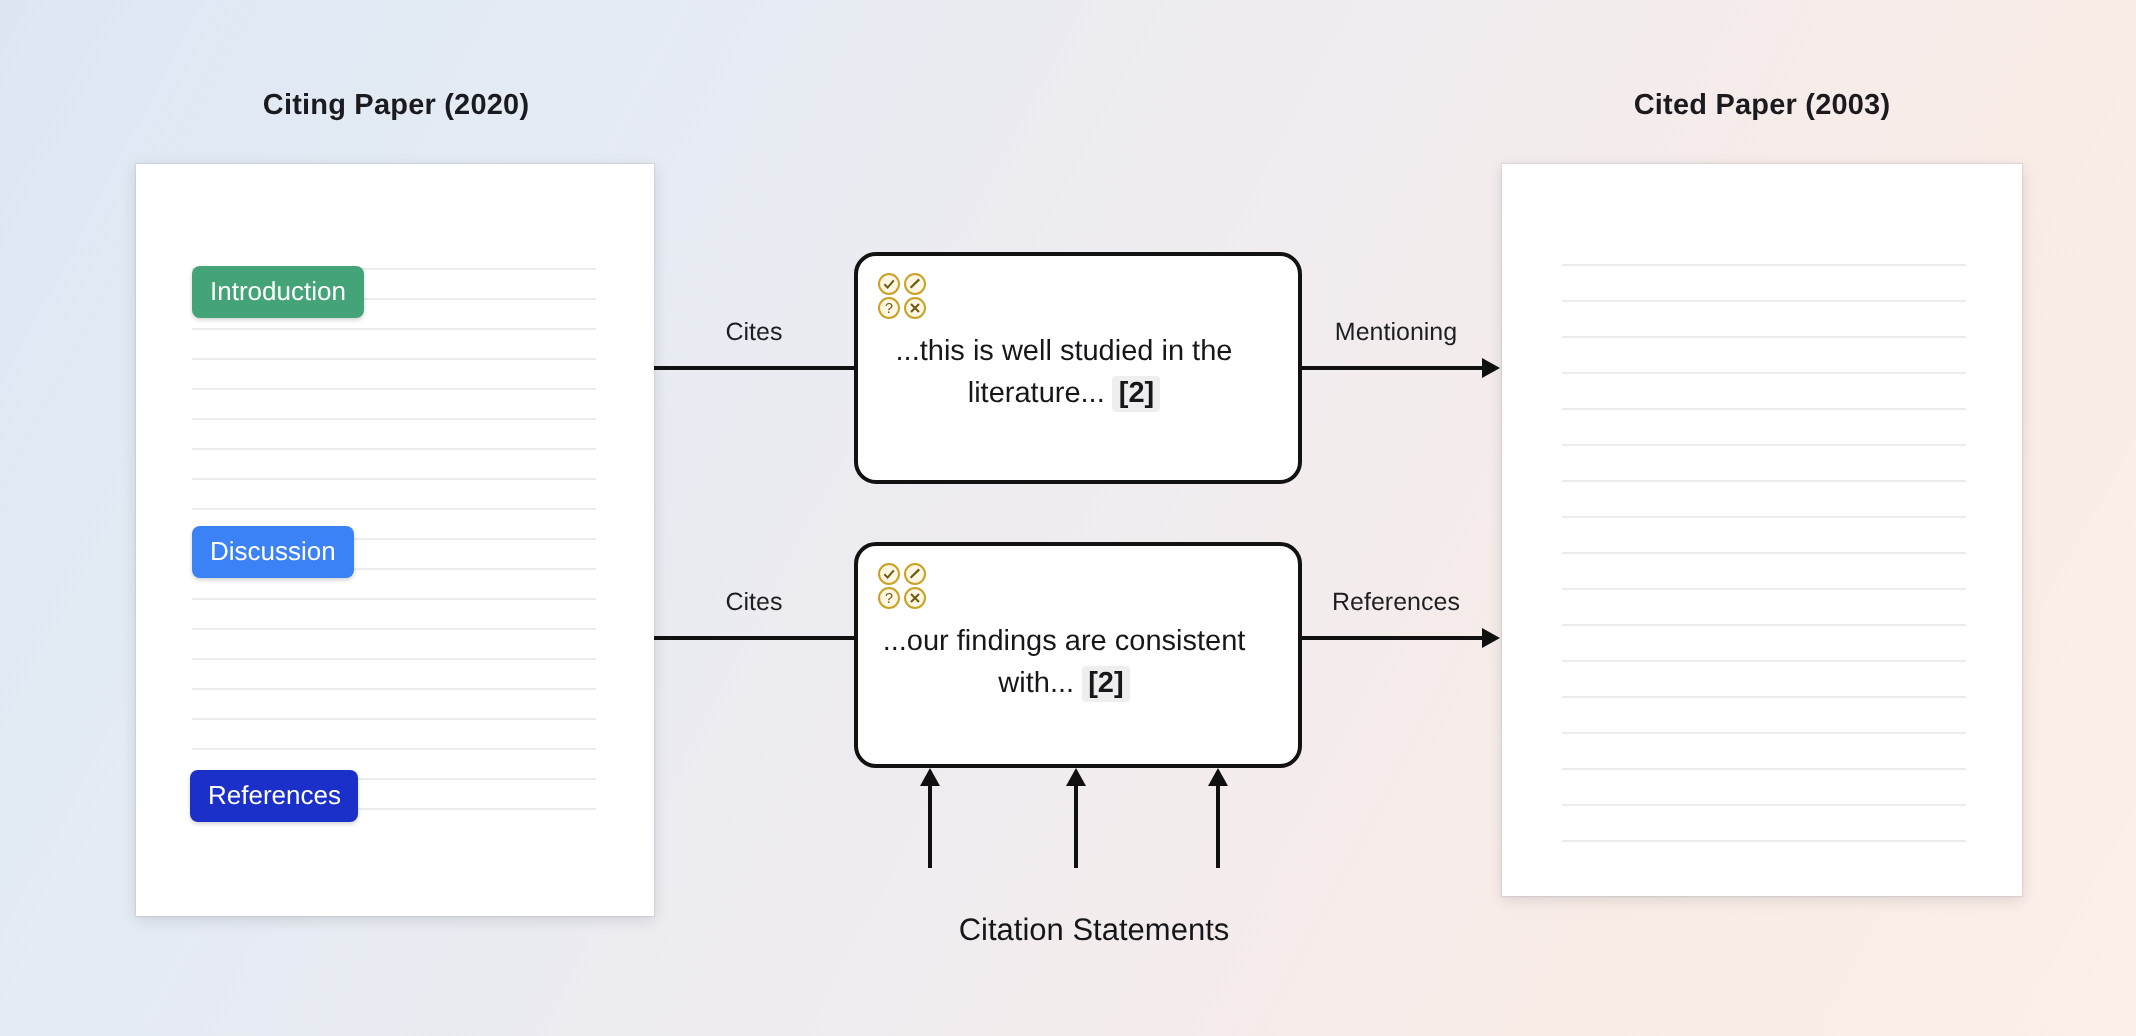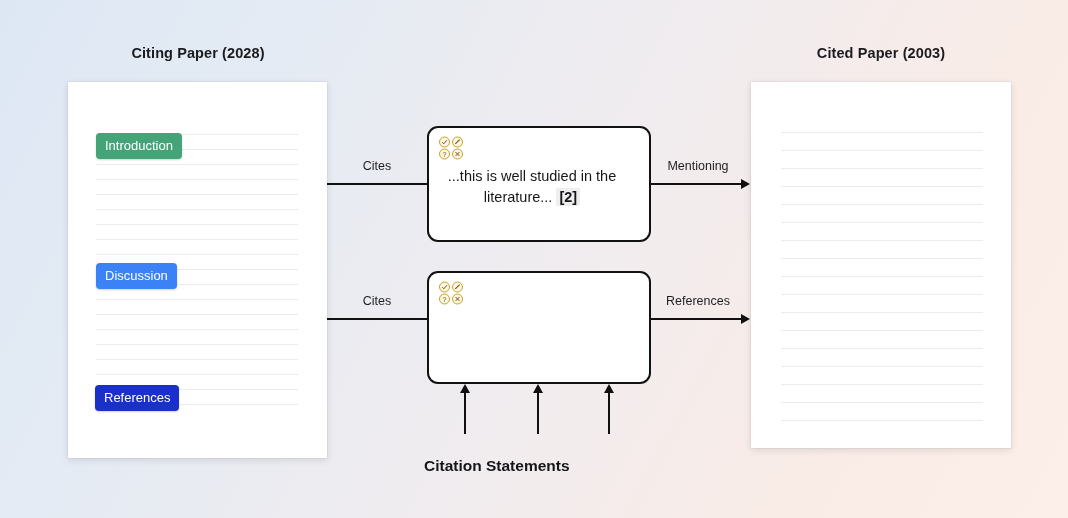--- a/index.html
+++ b/index.html
@@ -12,22 +12,22 @@
 
   
   .col-title{
     position:absolute;font-size:14.5px;font-weight:bold;color:#1b1b1f;
     letter-spacing:.1px;white-space:nowrap;text-align:center;
   }
   #title-citing{left:68px;top:45px;width:260px;}
   #title-cited{left:751px;top:45px;width:260px;}
 
   .bottom-title{
-    position:absolute;left:424px;top:457px;width:270px;text-align:left;
-    font-size:15.5px;font-weight:bold;color:#15161a;white-space:nowrap;
+    position:absolute;left:412px;top:457px;width:270px;text-align:center;
+    font-size:15.5px;font-weight:normal;color:#15161a;white-space:nowrap;
   }
 
   
   .paper{
     position:absolute;background:#fff;
     box-shadow:0 2px 7px rgba(30,35,50,.13), 0 0 0 .6px rgba(170,170,180,.22);
   }
   #paper-citing{left:68px;top:82px;width:259px;height:376px;}
   #paper-cited{left:751px;top:82px;width:260px;height:366px;}
 
@@ -83,21 +83,21 @@
   .arrow-up{
     border-left:5.5px solid transparent;border-right:5.5px solid transparent;
     border-bottom:9px solid #101010;
   }
 </style>
 </head>
 <body>
 
 <div class="stage">
 
-  <div class="col-title" id="title-citing">Citing Paper (2028)</div>
+  <div class="col-title" id="title-citing">Citing Paper (2020)</div>
   <div class="col-title" id="title-cited">Cited Paper (2003)</div>
 
   <div class="paper" id="paper-citing">
     <div class="rule" style="top:52px"></div>
     <div class="rule" style="top:67px"></div>
     <div class="rule" style="top:82px"></div>
     <div class="rule" style="top:97px"></div>
     <div class="rule" style="top:112px"></div>
     <div class="rule" style="top:127px"></div>
     <div class="rule" style="top:142px"></div>
@@ -189,20 +189,23 @@
       </svg>
       <svg width="13" height="12" viewBox="0 0 13 12">
         <circle cx="6.5" cy="6" r="5" fill="#fdf6e3" stroke="#c9a227" stroke-width="1"></circle>
         <text x="6.5" y="8.7" text-anchor="middle" font-size="7.2" font-family="'Liberation Sans',sans-serif" fill="#6b5a12">?</text>
       </svg>
       <svg width="13" height="12" viewBox="0 0 13 12">
         <circle cx="6.5" cy="6" r="5" fill="#fdf6e3" stroke="#c9a227" stroke-width="1"></circle>
         <path d="M4.5 4 L8.5 8 M8.5 4 L4.5 8" fill="none" stroke="#6b5a12" stroke-width="1"></path>
       </svg>
     </div>
+    <div class="stmt-text">
+      <span>...our findings are consistent with... </span><span class="cite-ref">[2]</span>
+    </div>
   </div>
 
   <div class="line vline" style="left:464px;top:392px;height:42px;"></div>
   <div class="arrow-head arrow-up" style="left:459.5px;top:384px;"></div>
 
   <div class="line vline" style="left:537px;top:392px;height:42px;"></div>
   <div class="arrow-head arrow-up" style="left:532.5px;top:384px;"></div>
 
   <div class="line vline" style="left:608px;top:392px;height:42px;"></div>
   <div class="arrow-head arrow-up" style="left:603.5px;top:384px;"></div>

